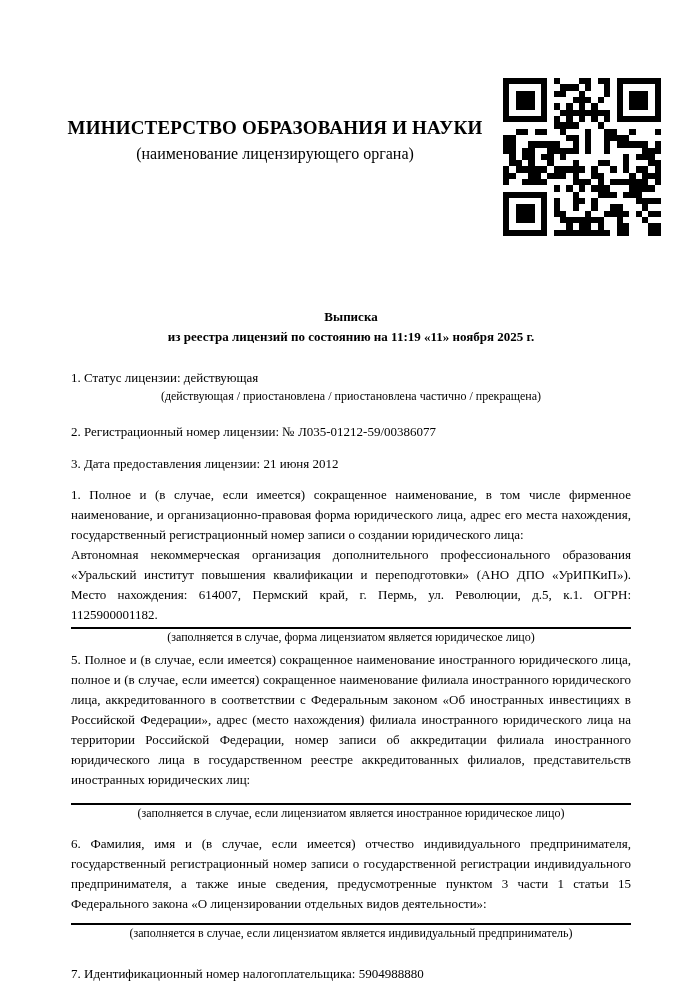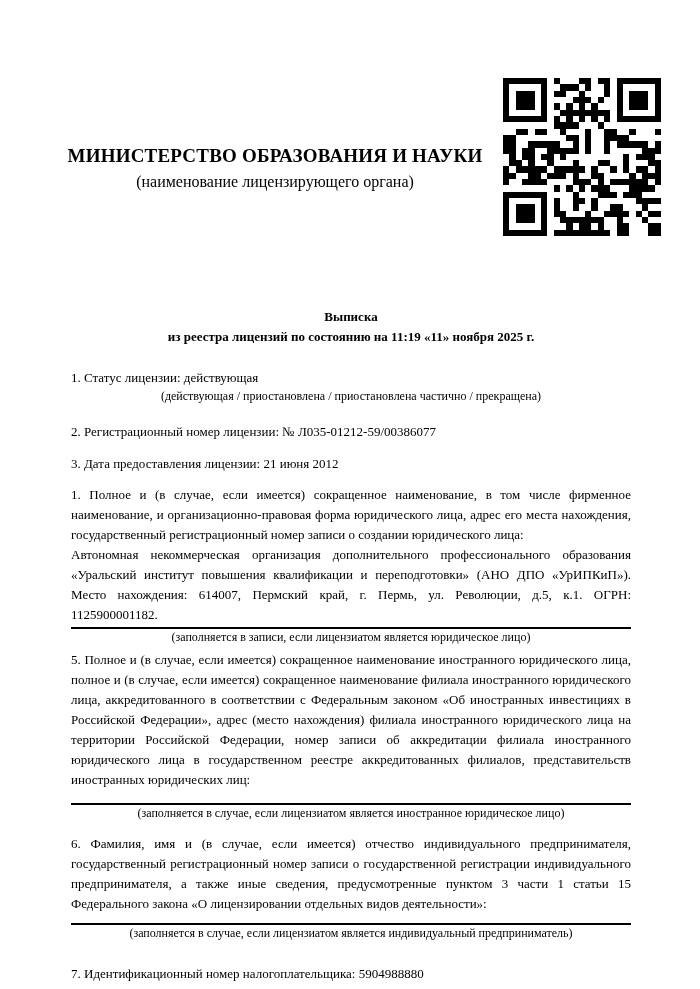--- a/index.html
+++ b/index.html
@@ -5,21 +5,21 @@
   html,body{margin:0;padding:0;background:#ffffff;}
   .page{
     position:relative;
     width:700px;height:989px;
     background:#ffffff;color:#000000;
     font-family:"Liberation Serif", serif;
     overflow:hidden;
   }
   
   header{position:relative;height:250px;}
-  .org{position:absolute;left:40px;top:140px;width:470px;text-align:center;}
+  .org{position:absolute;left:40px;top:112px;width:470px;text-align:center;}
   .org-name{font-weight:bold;font-size:19px;line-height:31px;letter-spacing:.2px;}
   .org-caption{font-size:16px;line-height:13px;margin-top:4px;}
   .qr{position:absolute;left:503px;top:77px;width:158px;height:160px;}
   .qr svg{display:block;width:158px;height:160px;}
   
   main{margin:0 63px 0 65px;}
   .doc-title{margin-top:57px;text-align:center;font-size:13px;line-height:20px;font-weight:bold;}
   section{margin:6px;}
   .body{margin:0;font-size:13px;line-height:20px;}
   .just{text-align:justify;}
@@ -400,21 +400,21 @@
     </section>
 
     <section class="s3">
       <p class="body">3. Дата предоставления лицензии: 21 июня 2012</p>
     </section>
 
     <section class="s4">
       <p class="body just">1. Полное и (в случае, если имеется) сокращенное наименование, в том числе фирменное наименование, и организационно-правовая форма юридического лица, адрес его места нахождения, государственный регистрационный номер записи о создании юридического лица:</p>
       <p class="body just">Автономная некоммерческая организация дополнительного профессионального образования «Уральский институт повышения квалификации и переподготовки» (АНО ДПО «УрИПКиП»). Место нахождения: 614007, Пермский край, г. Пермь, ул. Революции, д.5, к.1. ОГРН: 1125900001182.</p>
       <div class="rule"></div>
-      <p class="caption">(заполняется в записи, если лицензиатом является юридическое лицо)</p>
+      <p class="caption">(заполняется в случае, форма лицензиатом является юридическое лицо)</p>
     </section>
 
     <section class="s5">
       <p class="body just">5. Полное и (в случае, если имеется) сокращенное наименование иностранного юридического лица, полное и (в случае, если имеется) сокращенное наименование филиала иностранного юридического лица, аккредитованного в соответствии с Федеральным законом «Об иностранных инвестициях в Российской Федерации», адрес (место нахождения) филиала иностранного юридического лица на территории Российской Федерации, номер записи об аккредитации филиала иностранного юридического лица в государственном реестре аккредитованных филиалов, представительств иностранных юридических лиц:</p>
       <div class="rule gap-lg"></div>
       <p class="caption">(заполняется в случае, если лицензиатом является иностранное юридическое лицо)</p>
     </section>
 
     <section class="s6">
       <p class="body just">6. Фамилия, имя и (в случае, если имеется) отчество индивидуального предпринимателя, государственный регистрационный номер записи о государственной регистрации индивидуального предпринимателя, а также иные сведения, предусмотренные пунктом 3 части 1 статьи 15 Федерального закона «О лицензировании отдельных видов деятельности»:</p>

